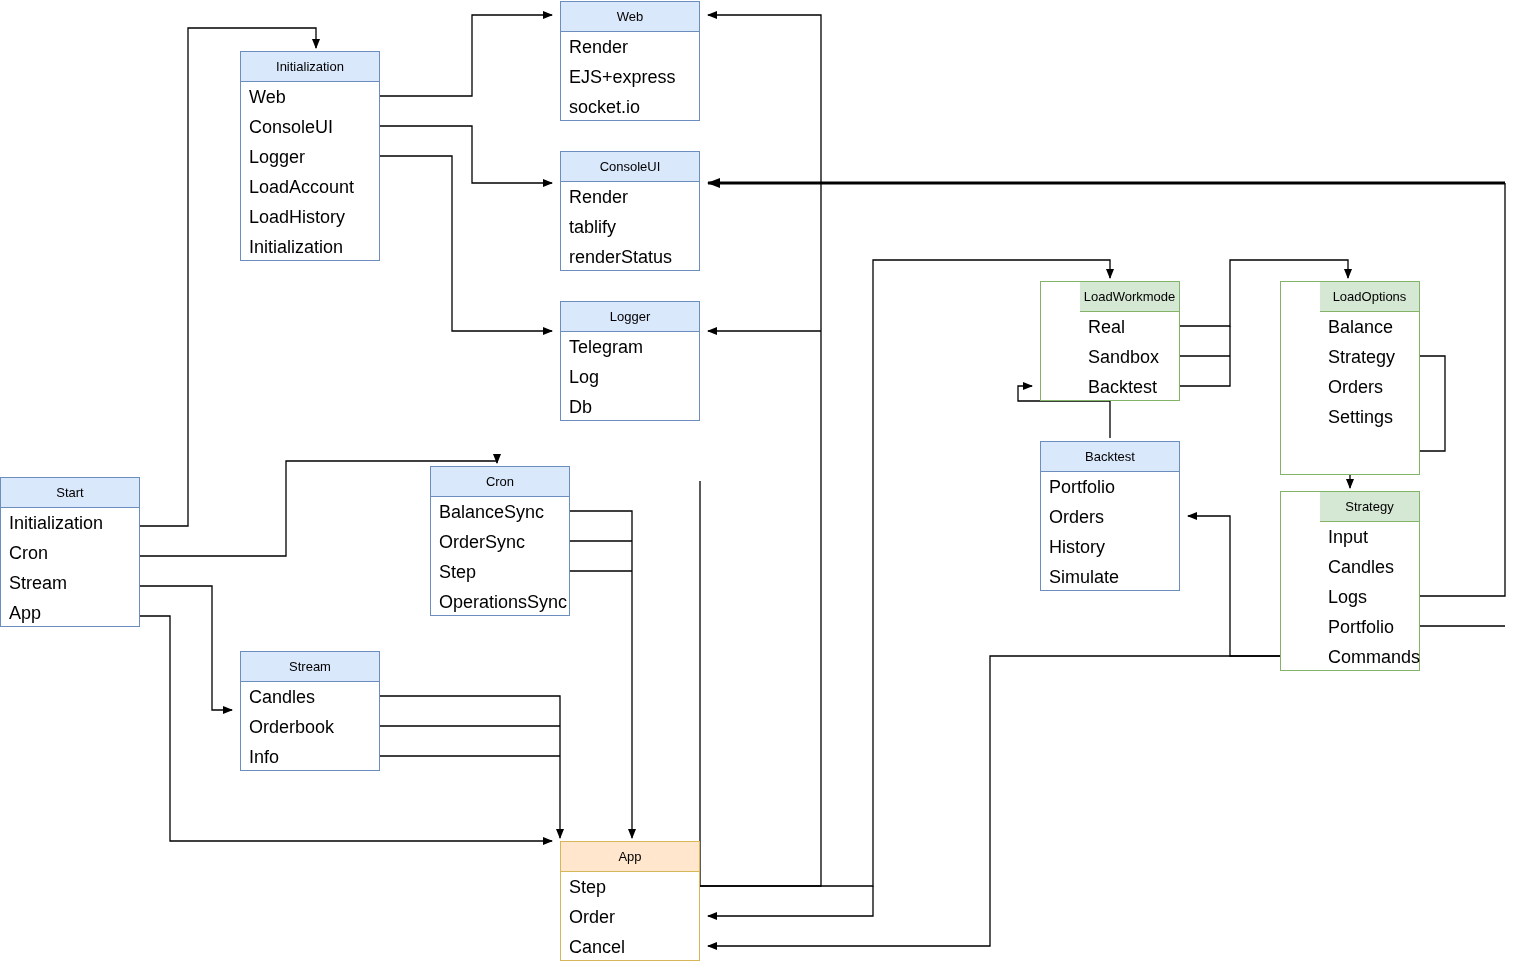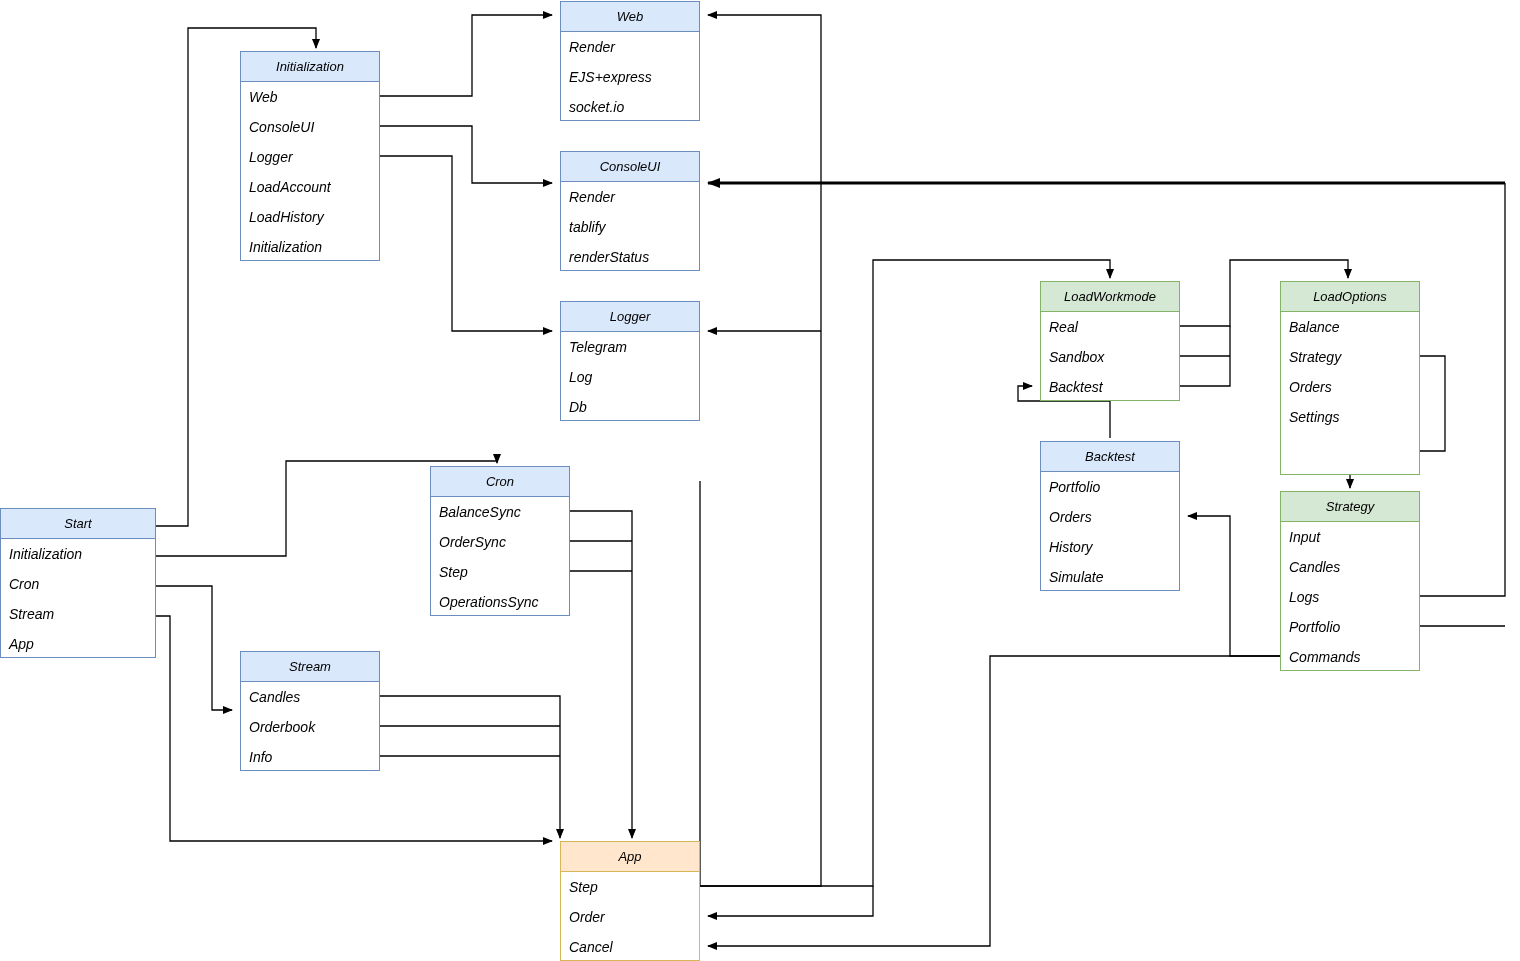--- a/index.html
+++ b/index.html
@@ -1,24 +1,24 @@
 <!DOCTYPE html>
 <html><head>
 <meta charset="utf-8">
 <style>
   html,body{margin:0;padding:0;background:#ffffff;}
   body{font-family:"Liberation Sans","DejaVu Sans",sans-serif;}
   #canvas{position:relative;width:1520px;height:961px;overflow:hidden;background:#fff;}
   #wires{position:absolute;left:0;top:0;width:1520px;height:961px;}
-  .node{position:absolute;box-sizing:border-box;border:1px solid #6c8ebf;background:#ffffff;font-style:italic;}
+  .node{position:absolute;box-sizing:border-box;border:1px solid #6c8ebf;background:#ffffff;}
   .node .hdr{box-sizing:border-box;height:30px;line-height:29px;text-align:center;
              font-size:13px;color:#000;border-bottom:1px solid #6c8ebf;background:#dae8fc;}
   .node .row{box-sizing:border-box;height:30px;line-height:30px;padding-left:8px;
-             font-size:14px;color:#000;white-space:nowrap;}
-  .node.green{border-color:#82b366;}
+             font-size:18px;color:#000;white-space:nowrap;}
+  .node.green{border-color:#82b366;padding-left:39px;}
   .node.green .hdr{background:#d5e8d4;border-bottom-color:#82b366;}
   .node.orange{border-color:#d6b656;}
   .node.orange .hdr{background:#ffe6cc;border-bottom-color:#d6b656;}
 </style>
 </head>
 <body>
 
 <div id="canvas">
   <svg id="wires" viewBox="0 0 1520 961" xmlns="http://www.w3.org/2000/svg">
     <defs>
@@ -54,21 +54,21 @@
         <polyline points="1110,438 1110,401 1018,401 1018,386 1032,386" fill="none" stroke="#000000" stroke-width="1.3" stroke-linejoin="miter" marker-end="url(#ah)"></polyline>
         <polyline points="1420,356 1445,356 1445,451 1350,451 1350,488" fill="none" stroke="#000000" stroke-width="1.3" stroke-linejoin="miter" marker-end="url(#ah)"></polyline>
         <polyline points="1420,596 1505,596 1505,183" fill="none" stroke="#000000" stroke-width="1.3" stroke-linejoin="miter"></polyline>
         <polyline points="1420,626 1505,626" fill="none" stroke="#000000" stroke-width="1.3" stroke-linejoin="miter"></polyline>
         <polyline points="1280,656 1230,656 1230,516 1188,516" fill="none" stroke="#000000" stroke-width="1.3" stroke-linejoin="miter" marker-end="url(#ah)"></polyline>
         <polyline points="1280,656 990,656 990,946 708,946" fill="none" stroke="#000000" stroke-width="1.3" stroke-linejoin="miter" marker-end="url(#ah)"></polyline>
         <polyline points="873,886 873,916 708,916" fill="none" stroke="#000000" stroke-width="1.3" stroke-linejoin="miter" marker-end="url(#ah)"></polyline>
       </g>
   </svg>
   <div id="nodes">
-      <div class="node" style="left: 0px; top: 508px; width: 156px; height: 150px;">
+      <div class="node" style="left: 0px; top: 477px; width: 140px; height: 150px;">
         <div class="hdr">Start</div>
         <div class="row">Initialization</div>
         <div class="row">Cron</div>
         <div class="row">Stream</div>
         <div class="row">App</div>
       </div>
       <div class="node" style="left: 240px; top: 51px; width: 140px; height: 210px;">
         <div class="hdr">Initialization</div>
         <div class="row">Web</div>
         <div class="row">ConsoleUI</div>

